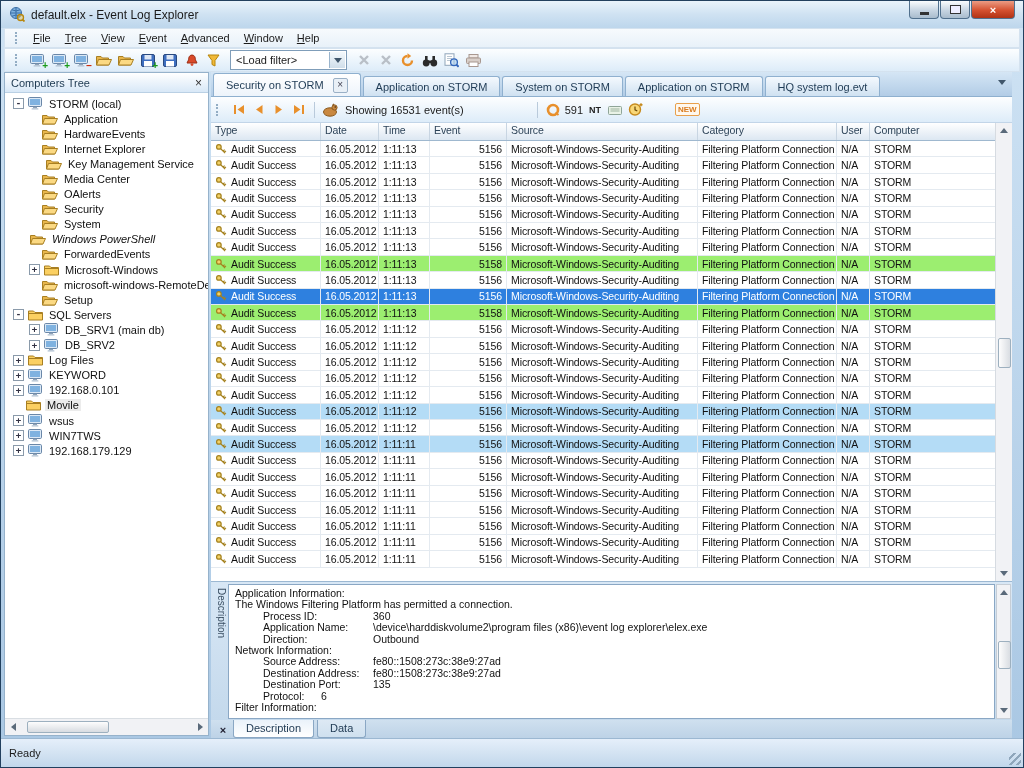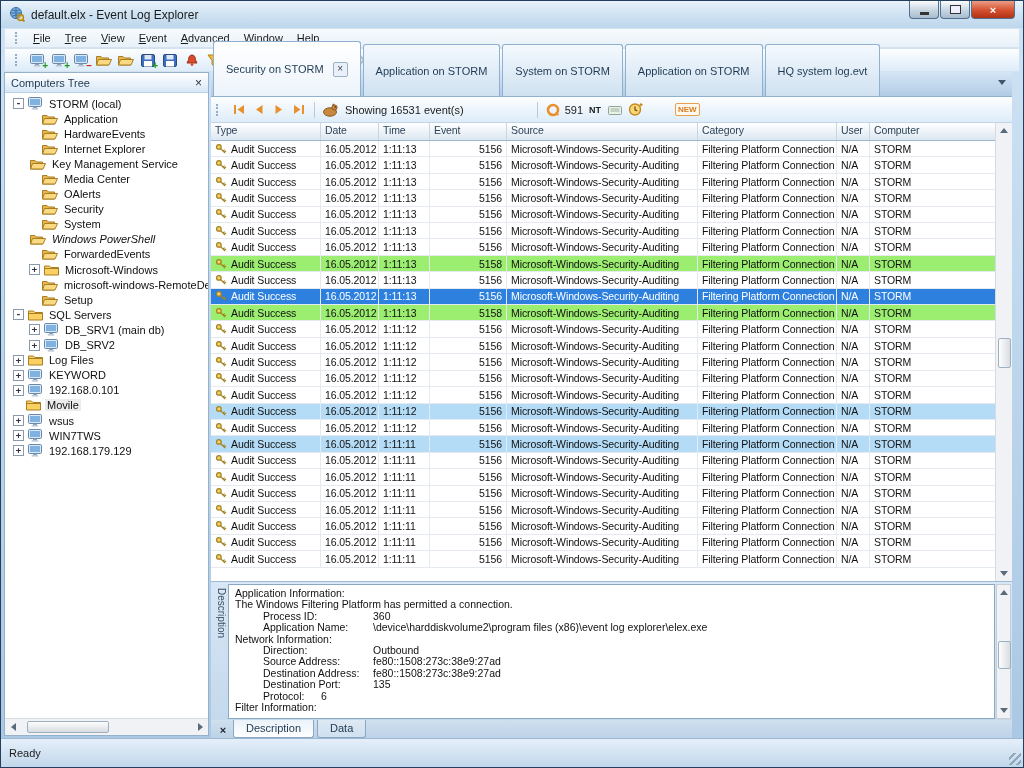--- a/index.html
+++ b/index.html
@@ -48,21 +48,21 @@
   .ticon{flex:none;margin-right:4px;display:flex;}
   .tlabel{padding:0 2px;color:#101010;}
   .hscroll{height:16px;flex:none;background:#f1f2f5;border-top:1px solid #d9dee3;display:flex;align-items:center;position:relative;}
   .hs-arrow{width:16px;display:flex;align-items:center;justify-content:center;}
   .hthumb{position:absolute;left:22px;width:80px;top:2px;bottom:2px;background:linear-gradient(180deg,#fdfdfd,#d8dce1);
     border:1px solid #9db0bf;border-radius:2px;}
   
   .content{position:absolute;left:210px;top:71px;right:11px;bottom:31px;display:flex;flex-direction:column;}
   .tabbar{height:24px;flex:none;display:flex;align-items:flex-end;background:linear-gradient(180deg,#d5e6f5,#b2cce6);
     border-bottom:1px solid #8fb0cf;position:relative;padding-left:2px;}
-  .tab{height:19px;display:flex;align-items:center;padding:16px 12px;margin-right:2px;
+  .tab{height:19px;display:flex;align-items:center;padding:0 12px;margin-right:2px;
     background:linear-gradient(180deg,#f4f9fe,#cfe1f1);border:1px solid #8fb0cf;border-bottom:none;
     border-radius:3px 3px 0 0;color:#1e3a54;}
   .tab.active{height:22px;background:linear-gradient(180deg,#ffffff,#edf4fb);}
   .tclose{margin-left:9px;width:13px;height:13px;border:1px solid #9ab0c6;border-radius:2px;background:#e9f0f7;
     font-size:10px;line-height:11px;text-align:center;color:#445;}
   .tab-drop{position:absolute;right:6px;top:8px;}
   .viewbar{height:25px;flex:none;background:linear-gradient(180deg,#fdfeff,#ddecf9);border-bottom:1px solid #c2d5e8;
     display:flex;align-items:center;padding-left:5px;gap:3px;color:#1b1b1b;}
   .vsep{width:1px;height:16px;background:#b9cadb;margin:0 4px;flex:none;}
   .navbtn{width:17px;height:17px;display:flex;align-items:center;justify-content:center;flex:none;}
@@ -305,21 +305,21 @@
         <div class="titem" style="padding-left: 24px;">
           <span class="texp-spacer"></span>
           <span class="ticon">
             <svg width="16" height="12" viewBox="0 0 16 12">
               <path d="M0.5 2.5 L5 2.5 L6.5 4 L12.5 4 L12.5 11 L0.5 11 Z" fill="#e8b64c" stroke="#a87f22"></path>
               <path d="M2.5 5.5 L15.5 5.5 L13 11 L0.5 11 Z" fill="#fbd983" stroke="#a87f22"></path>
             </svg>
           </span>
           <span class="tlabel">Internet Explorer</span>
         </div>
-        <div class="titem" style="padding-left: 12px;">
+        <div class="titem" style="padding-left: 28px;">
           <span class="texp-spacer"></span>
           <span class="ticon">
             <svg width="16" height="12" viewBox="0 0 16 12">
               <path d="M0.5 2.5 L5 2.5 L6.5 4 L12.5 4 L12.5 11 L0.5 11 Z" fill="#e8b64c" stroke="#a87f22"></path>
               <path d="M2.5 5.5 L15.5 5.5 L13 11 L0.5 11 Z" fill="#fbd983" stroke="#a87f22"></path>
             </svg>
           </span>
           <span class="tlabel">Key Management Service</span>
         </div>
         <div class="titem" style="padding-left: 24px;">
@@ -1476,22 +1476,22 @@
       </div>
     </div>
 
     <div class="descwrap">
       <div class="desc-side">Description</div>
       <div class="desc-box" id="descbox">
           <div class="dline"><span class="lbl">Application Information:</span></div>
           <div class="dline"><span class="lbl">The Windows Filtering Platform has permitted a connection.</span></div>
           <div class="dline i1"><span class="lbl">Process ID:</span><span class="val">360</span></div>
           <div class="dline i1"><span class="lbl">Application Name:</span><span class="val">\device\harddiskvolume2\program files (x86)\event log explorer\elex.exe</span></div>
+          <div class="dline i1"><span class="lbl">Direction:</span><span class="val">Outbound</span></div>
           <div class="dline"><span class="lbl">Network Information:</span></div>
-          <div class="dline i1"><span class="lbl">Direction:</span><span class="val">Outbound</span></div>
           <div class="dline i1"><span class="lbl">Source Address:</span><span class="val">fe80::1508:273c:38e9:27ad</span></div>
           <div class="dline i1"><span class="lbl">Destination Address:</span><span class="val">fe80::1508:273c:38e9:27ad</span></div>
           <div class="dline i1"><span class="lbl">Destination Port:</span><span class="val">135</span></div>
           <div class="dline i1 near"><span class="lbl">Protocol:</span><span class="val">6</span></div>
           <div class="dline"><span class="lbl">Filter Information:</span></div>
         </div>
       <div class="desc-vscroll">
         <div class="sarr">
             <div class="tri-up"></div>
           </div>

